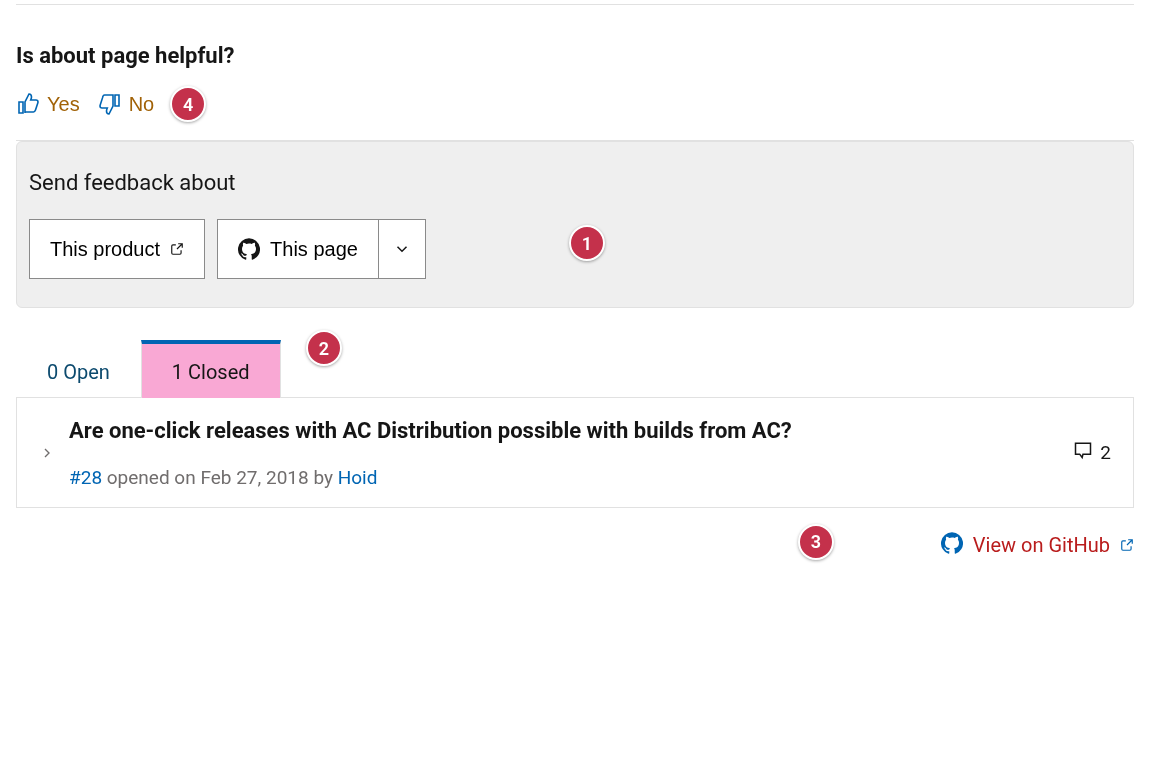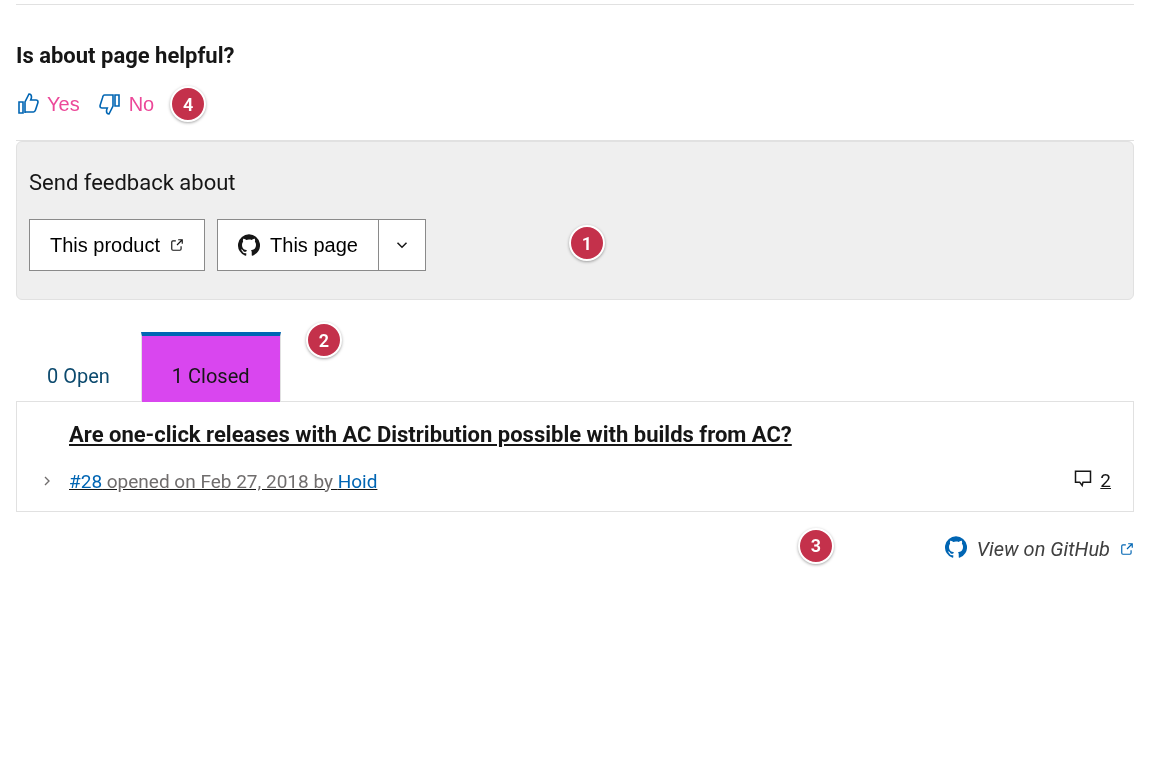--- a/index.html
+++ b/index.html
@@ -20,21 +20,21 @@
   }
   .helpful-buttons { display: flex; align-items: center; gap: 18px; margin-bottom: 18px; }
   .thumb-btn {
     display: inline-flex;
     align-items: center;
     gap: 7px;
     background: transparent;
     border: none;
     padding: 0;
     font-size: 20px;
-    color: #ec4899;
+    color: #a16207;
     cursor: pointer;
   }
   .thumb-btn svg { stroke: #0065b3; fill: none; }
 
   
   .feedback-title { font-size: 40px; font-weight: 700; margin: 58px 0 26px 0; }
 
   
   .send-card {
     background: #efefef;
@@ -46,64 +46,63 @@
   .send-btns { display: flex; align-items: center; gap: 12px; }
   .ms-btn {
     display: inline-flex;
     align-items: center;
     gap: 10px;
     background: #fff;
     border: 1px solid #8a8a8a;
     padding: 12px 20px;
     font-size: 20px;
     cursor: pointer;
-    height: 52px;
+    height: 60px;
   }
   .btn-group { display: inline-flex; }
   .btn-group .ms-btn.right { border-left: none; padding: 12px 14px; }
   .ext-icon, .gh-icon, .chev-icon { display:inline-flex; }
 
   
   .tabs { display: flex; align-items: flex-end; margin-top: 32px; }
   .tab {
     padding: 16px 30px 14px 30px;
     font-size: 20px;
     color: #0c4a6e;
     cursor: pointer;
     border: 1px solid transparent;
     border-bottom: none;
     margin-bottom: -1px;
   }
   .tab.active {
     color: #161616;
     border-color: #e1e1e1;
     border-top: 4px solid #0065b3;
-    background: #d946ef;
-    padding-top: 28px;
+    background: #f9a8d4;
+    padding-top: 16px;
   }
 
   
   .issue-card {
     border: 1px solid #e1e1e1;
     padding: 18px 22px;
     display: flex;
-    align-items: flex-end;
+    align-items: center;
     gap: 14px;
-    text-decoration: underline;
   }
   .issue-chevron { color: #706d6d; margin-top: 6px; flex: 0 0 auto; }
   .issue-body { flex: 1; }
   .issue-title { font-size: 22px; font-weight: 700; line-height: 1.35; }
   .issue-meta { margin-top: 20px; font-size: 19px; color: #706d6d; }
   .issue-meta a { color: #0065b3; text-decoration: none; }
   .comments { display: inline-flex; align-items: center; gap: 7px; font-size: 19px; color: #161616; flex: 0 0 auto; }
 
   
   .ghlink-row { display: flex; justify-content: flex-end; align-items: center; margin-top: 24px; position: relative; }
-  .ghlink { display: inline-flex; align-items: center; gap: 10px; font-size: 20px; color: #404040; text-decoration: none; cursor: pointer; font-style: italic; }
+  .ghlink { display: inline-flex; align-items: center; gap: 10px; font-size: 20px; color: #b91c1c; text-decoration: none; cursor: pointer; }
 
   
   .badge {
     display: inline-flex;
     align-items: center;
     justify-content: center;
     width: 36px;
     height: 36px;
     background: #c4314b;
     color: #fff;

